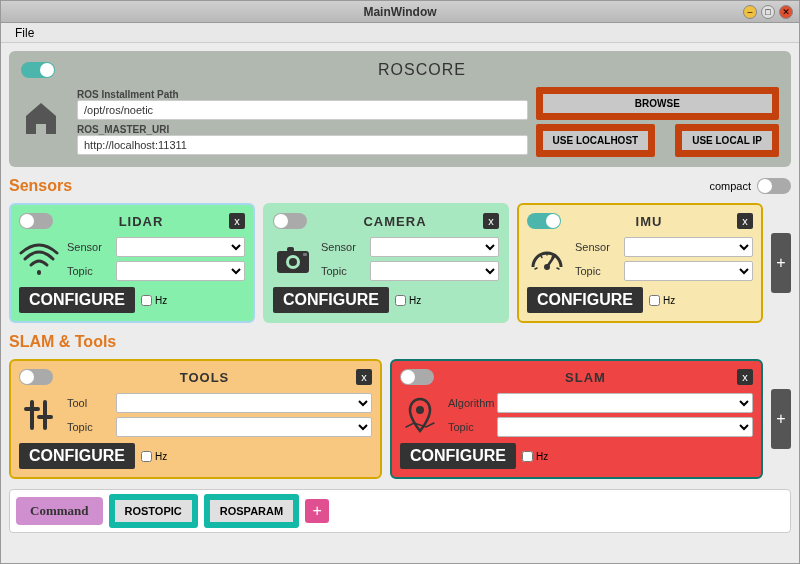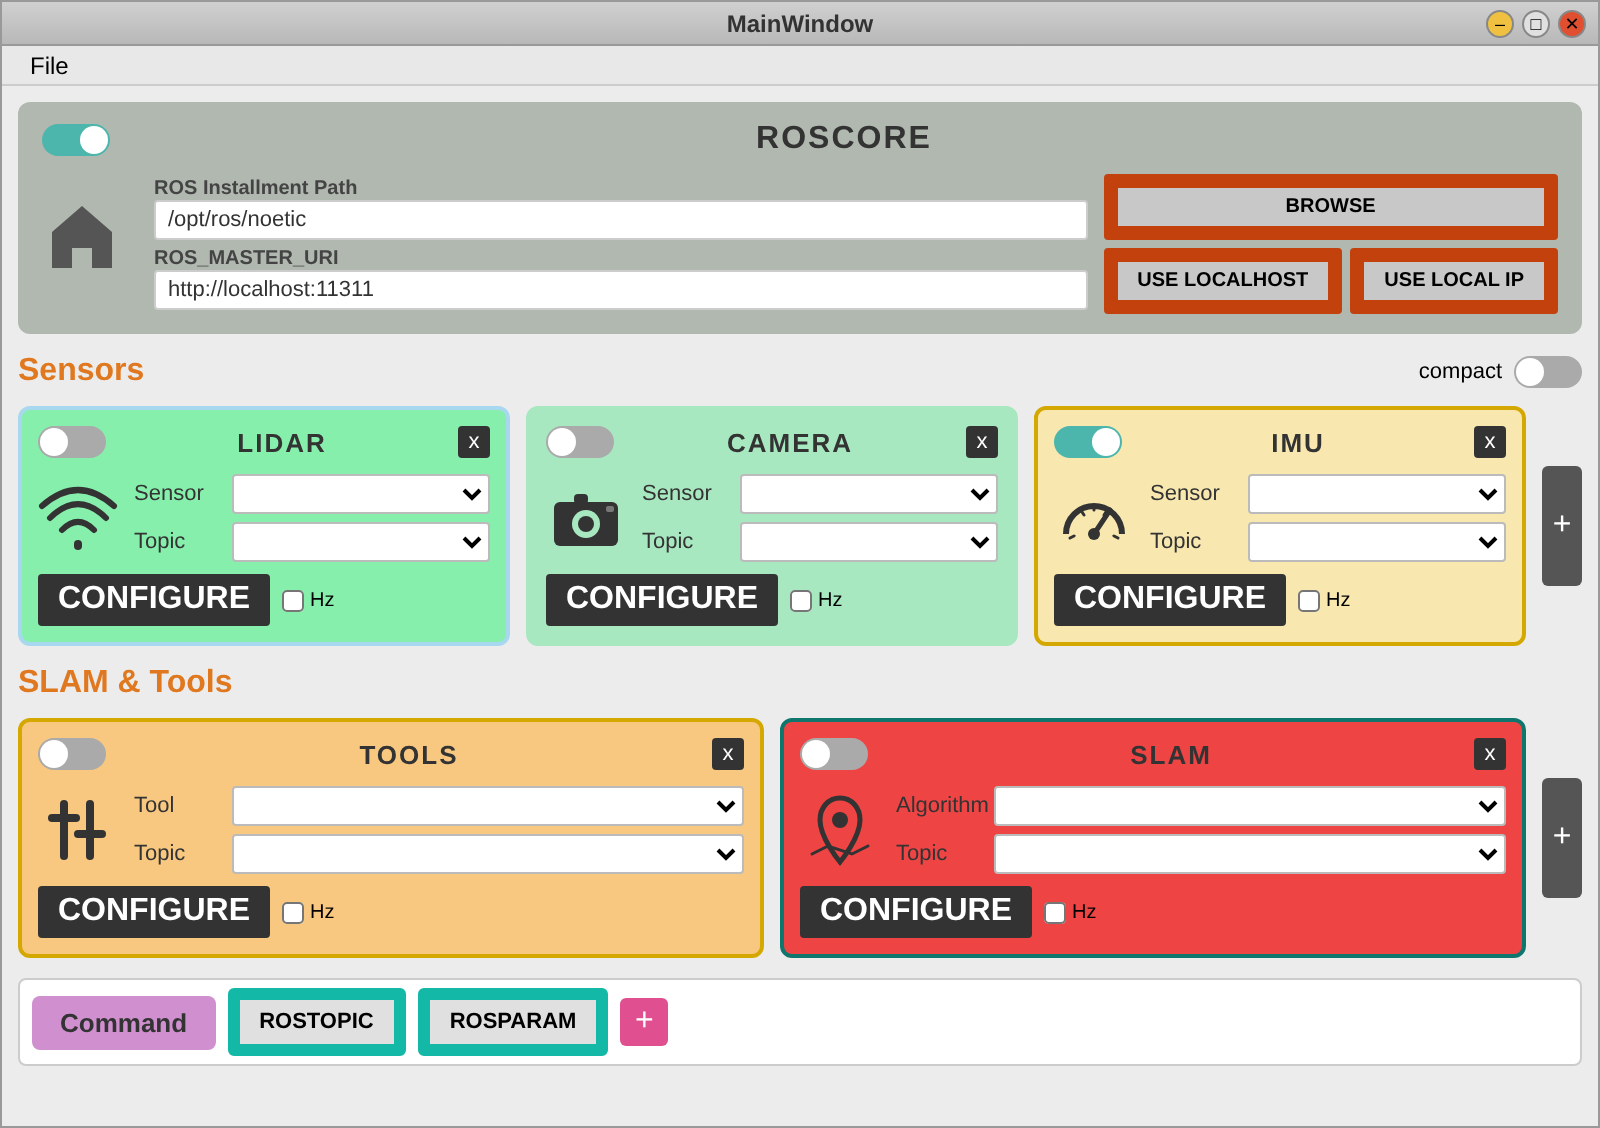--- a/index.html
+++ b/index.html
@@ -101,21 +101,21 @@
       background: white;
       border-radius: 50%;
       position: absolute;
       top: 1px;
       right: 1px;
       transition: left 0.2s;
     }
     .toggle-switch.off .toggle-knob { right: auto; left: 1px; }
     .roscore-title {
       font-size: 16px;
-      font-weight: bold;
+      font-weight: normal;
       color: #333;
       text-align: center;
       flex: 1;
       letter-spacing: 1px;
     }
     .field-row {
       display: flex;
       align-items: center;
       gap: 8px;
     }
@@ -302,20 +302,21 @@
       margin-top: 4px;
     }
     .command-label {
       background: #d090d0;
       color: #333;
       font-weight: bold;
       font-size: 13px;
       padding: 6px 14px;
       border-radius: 4px;
       white-space: nowrap;
+      font-family: Liberation Serif, serif;
     }
     .cmd-btn {
       background: #e0e0e0;
       border: 6px solid #14b8a6;
       padding: 5px 10px;
       font-size: 11px;
       font-weight: bold;
       cursor: pointer;
       border-radius: 3px;
     }
@@ -371,21 +372,21 @@
             <div class="field-label">ROS Installment Path</div>
             <input class="field-input" type="text" value="/opt/ros/noetic" style="">
           </div>
           <div>
             <div class="field-label">ROS_MASTER_URI</div>
             <input class="field-input" type="text" value="http://localhost:11311" style="">
           </div>
         </div>
         <div class="field-buttons">
           <button class="btn-gray">BROWSE</button>
-          <div style="display:flex; gap:4px;">
+          <div style="display:flex; gap:20px;">
             <button class="btn-gray">USE LOCALHOST</button>
             <button class="btn-gray">USE LOCAL IP</button>
           </div>
         </div>
       </div>
     </div>
 
     <div class="section-header">
       <span class="section-title">Sensors</span>
       <div class="compact-toggle">

